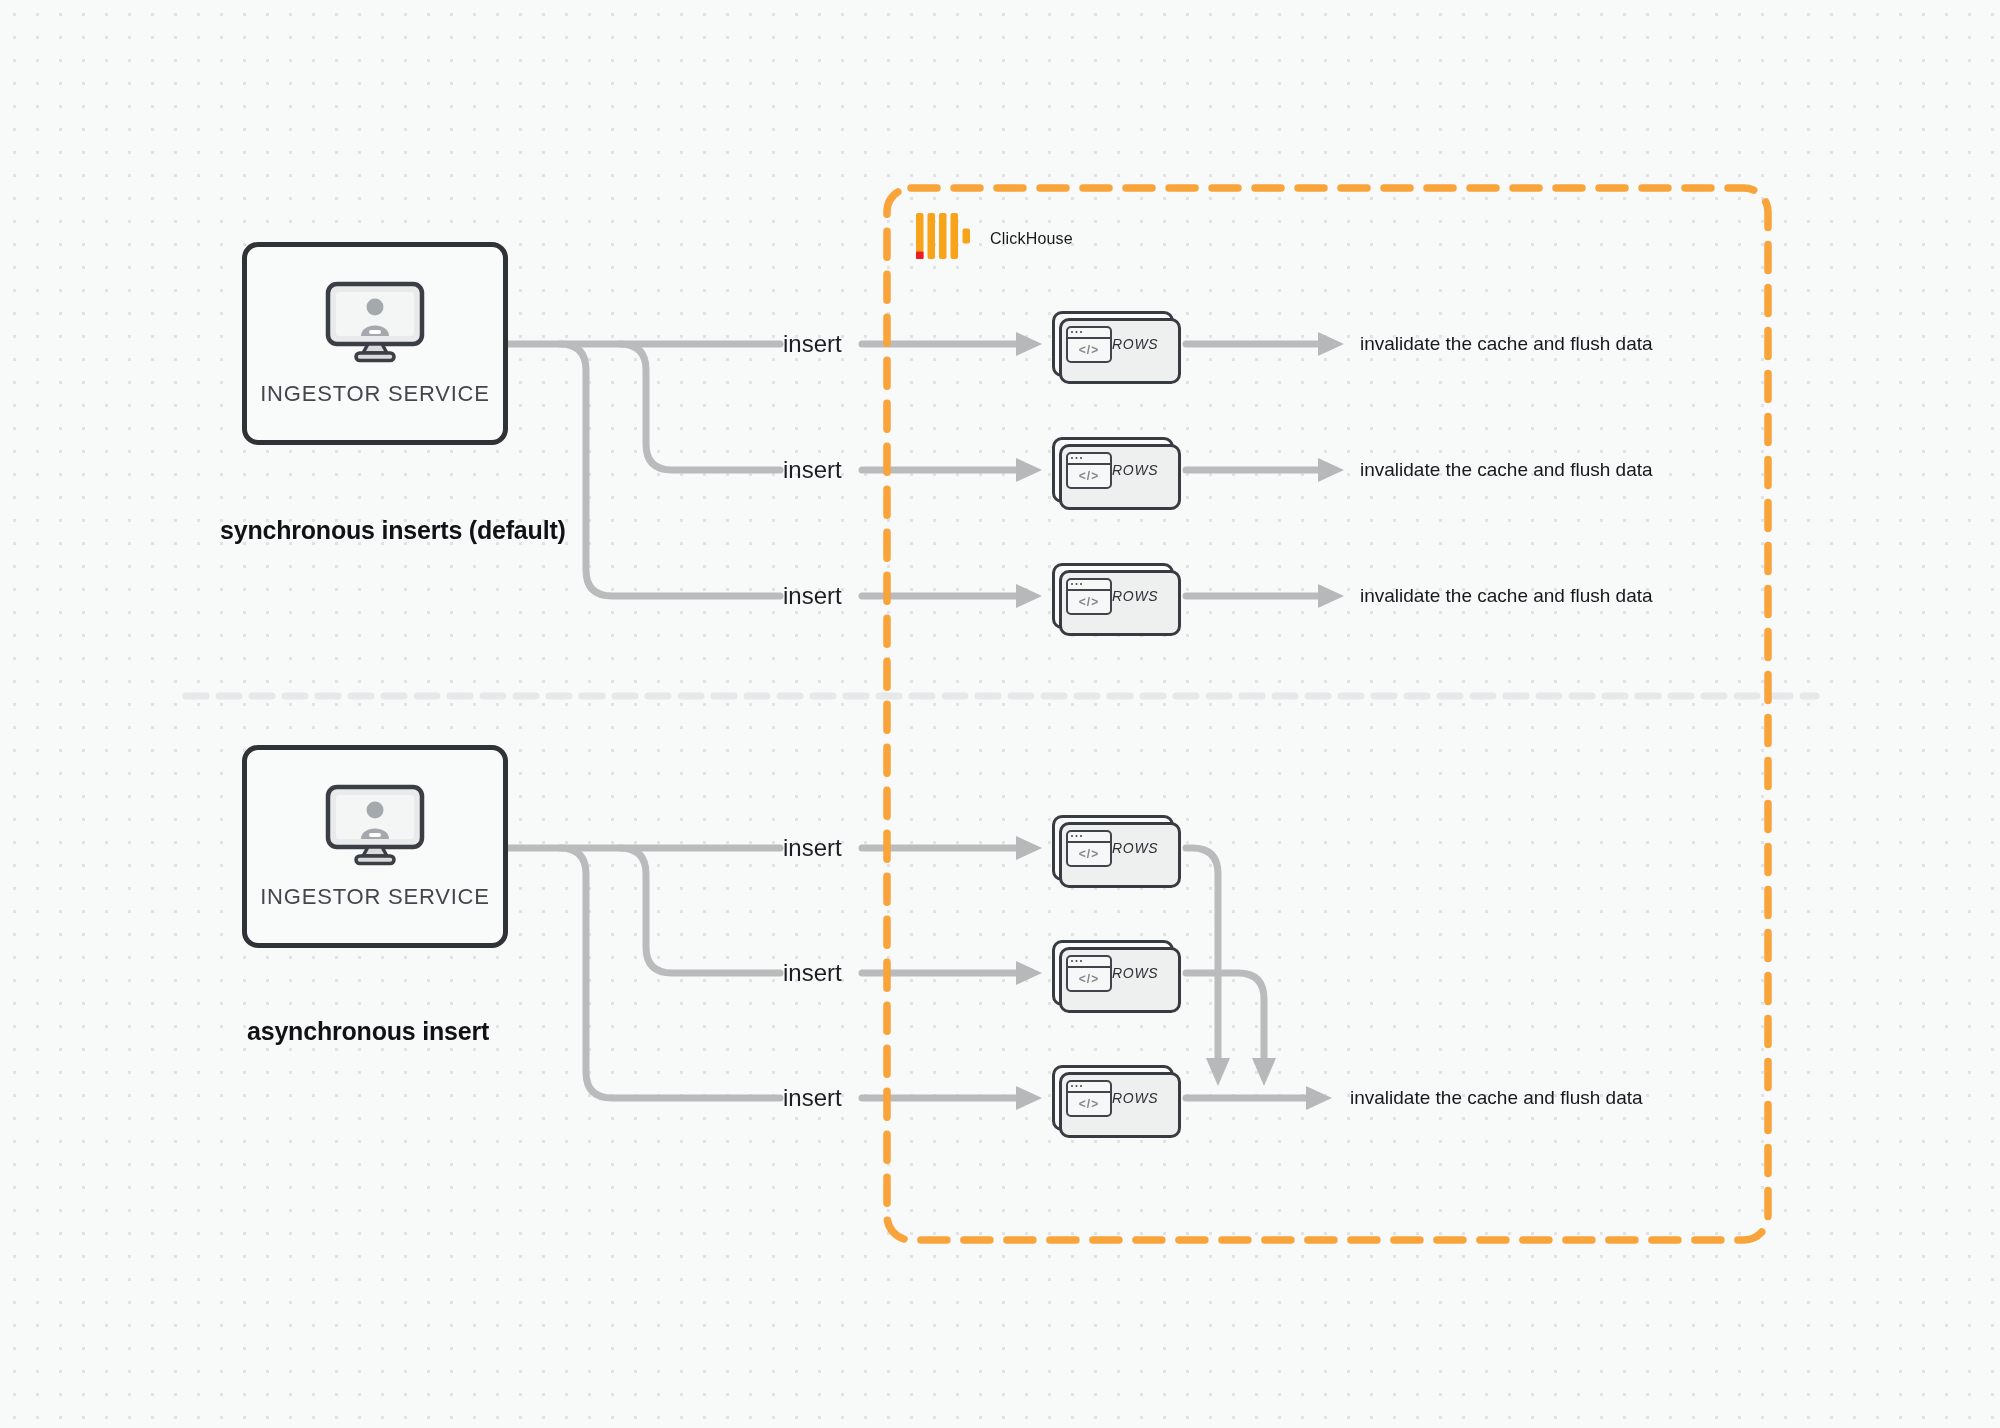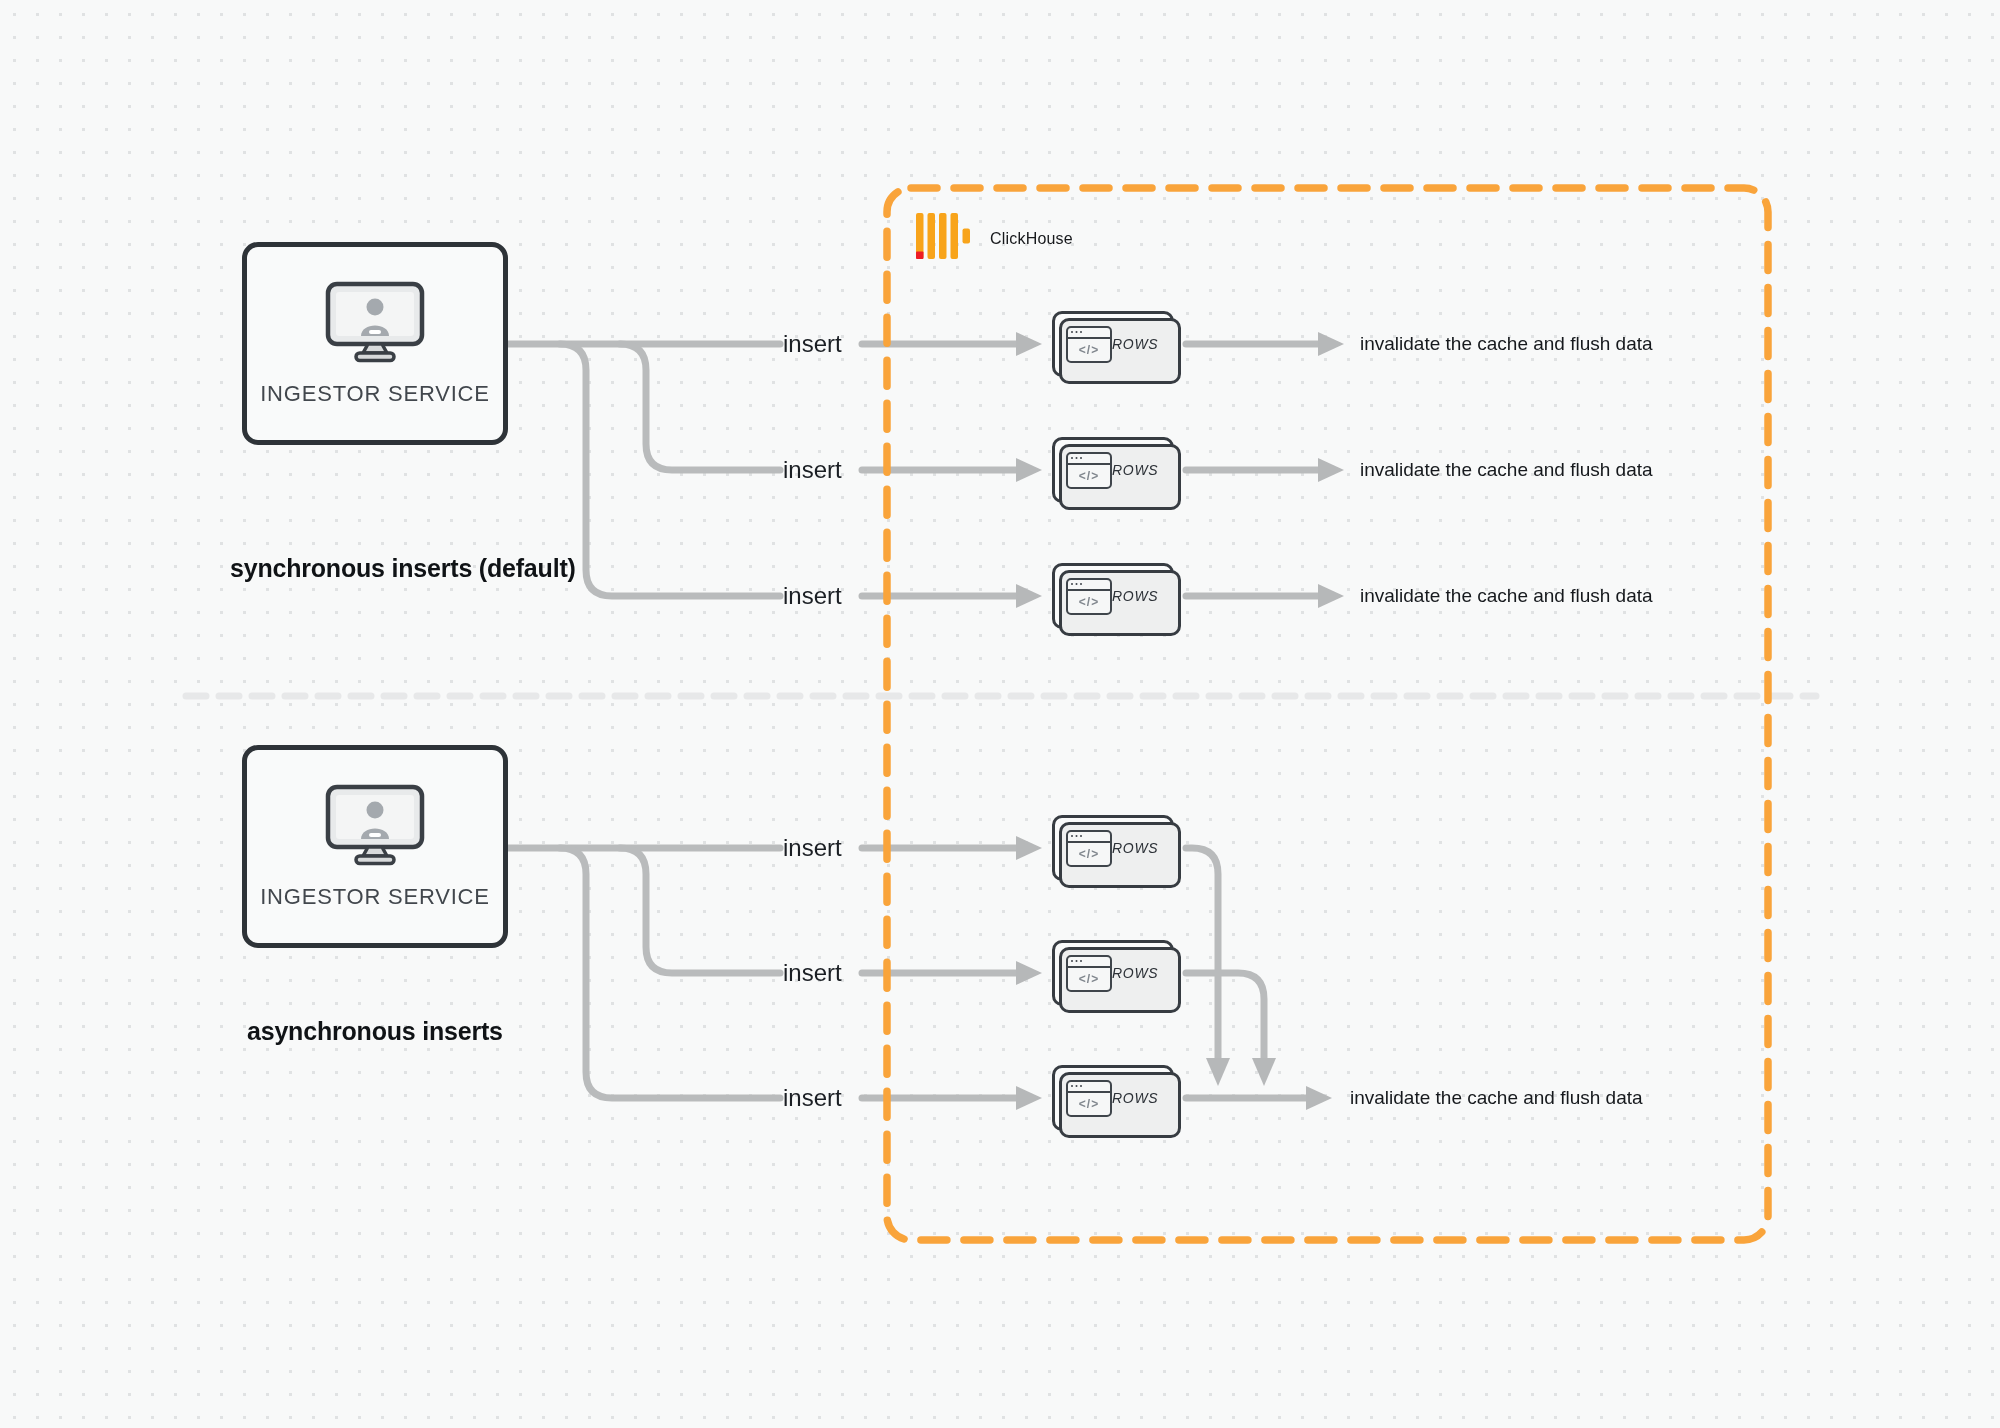--- a/index.html
+++ b/index.html
@@ -106,35 +106,35 @@
       <rect x="3" y="3" width="94" height="60" rx="9" fill="#e8eaeb" stroke="#3a3f45" stroke-width="4.5"></rect>
       <rect x="11" y="11" width="78" height="44" rx="3" fill="#f4f5f5"></rect>
       <circle cx="50" cy="26" r="8.5" fill="#a4a9ae"></circle>
       <path d="M36,55 C36,41 64,41 64,55 Z" fill="#a4a9ae"></path>
       <rect x="44" y="49" width="12" height="4" rx="2" fill="#ffffff"></rect>
       <path d="M43,63 h14 l5,9 h-24 Z" fill="#d8dadb" stroke="#3a3f45" stroke-width="3.5" stroke-linejoin="round"></path>
       <rect x="31" y="72" width="38" height="7.5" rx="3.75" fill="#d8dadb" stroke="#3a3f45" stroke-width="3.5"></rect>
     </svg>
     <div class="svc-label">INGESTOR SERVICE</div>
   </div>
-  <div class="section-label" style="left:230px;top:516px;margin-top:38px;">synchronous inserts (default)</div>
+  <div class="section-label" style="left:220px;top:516px;">synchronous inserts (default)</div>
 
   <div class="ingestor" style="left:242px;top:745px;">
     <svg width="100" height="84" viewBox="0 0 100 84">
       <rect x="3" y="3" width="94" height="60" rx="9" fill="#e8eaeb" stroke="#3a3f45" stroke-width="4.5"></rect>
       <rect x="11" y="11" width="78" height="44" rx="3" fill="#f4f5f5"></rect>
       <circle cx="50" cy="26" r="8.5" fill="#a4a9ae"></circle>
       <path d="M36,55 C36,41 64,41 64,55 Z" fill="#a4a9ae"></path>
       <rect x="44" y="49" width="12" height="4" rx="2" fill="#ffffff"></rect>
       <path d="M43,63 h14 l5,9 h-24 Z" fill="#d8dadb" stroke="#3a3f45" stroke-width="3.5" stroke-linejoin="round"></path>
       <rect x="31" y="72" width="38" height="7.5" rx="3.75" fill="#d8dadb" stroke="#3a3f45" stroke-width="3.5"></rect>
     </svg>
     <div class="svc-label">INGESTOR SERVICE</div>
   </div>
-  <div class="section-label" style="left:247px;top:1017px;">asynchronous inserts</div>
+  <div class="section-label" style="left:247px;top:1017px;">asynchronous insert</div>
 
   <div class="ch-logo">
     <svg width="56" height="52" viewBox="0 0 56 52">
       <rect x="0" y="0" width="7.5" height="46" rx="2" fill="#F8A41B"></rect>
       <rect x="11.5" y="0" width="7.5" height="46" rx="2" fill="#F8A41B"></rect>
       <rect x="23" y="0" width="7.5" height="46" rx="2" fill="#F8A41B"></rect>
       <rect x="34.5" y="0" width="7.5" height="46" rx="2" fill="#F8A41B"></rect>
       <rect x="46.5" y="15.5" width="7.5" height="15" rx="2" fill="#F8A41B"></rect>
       <rect x="0" y="38.5" width="7.5" height="7.5" rx="1" fill="#ED1C24"></rect>
     </svg>

